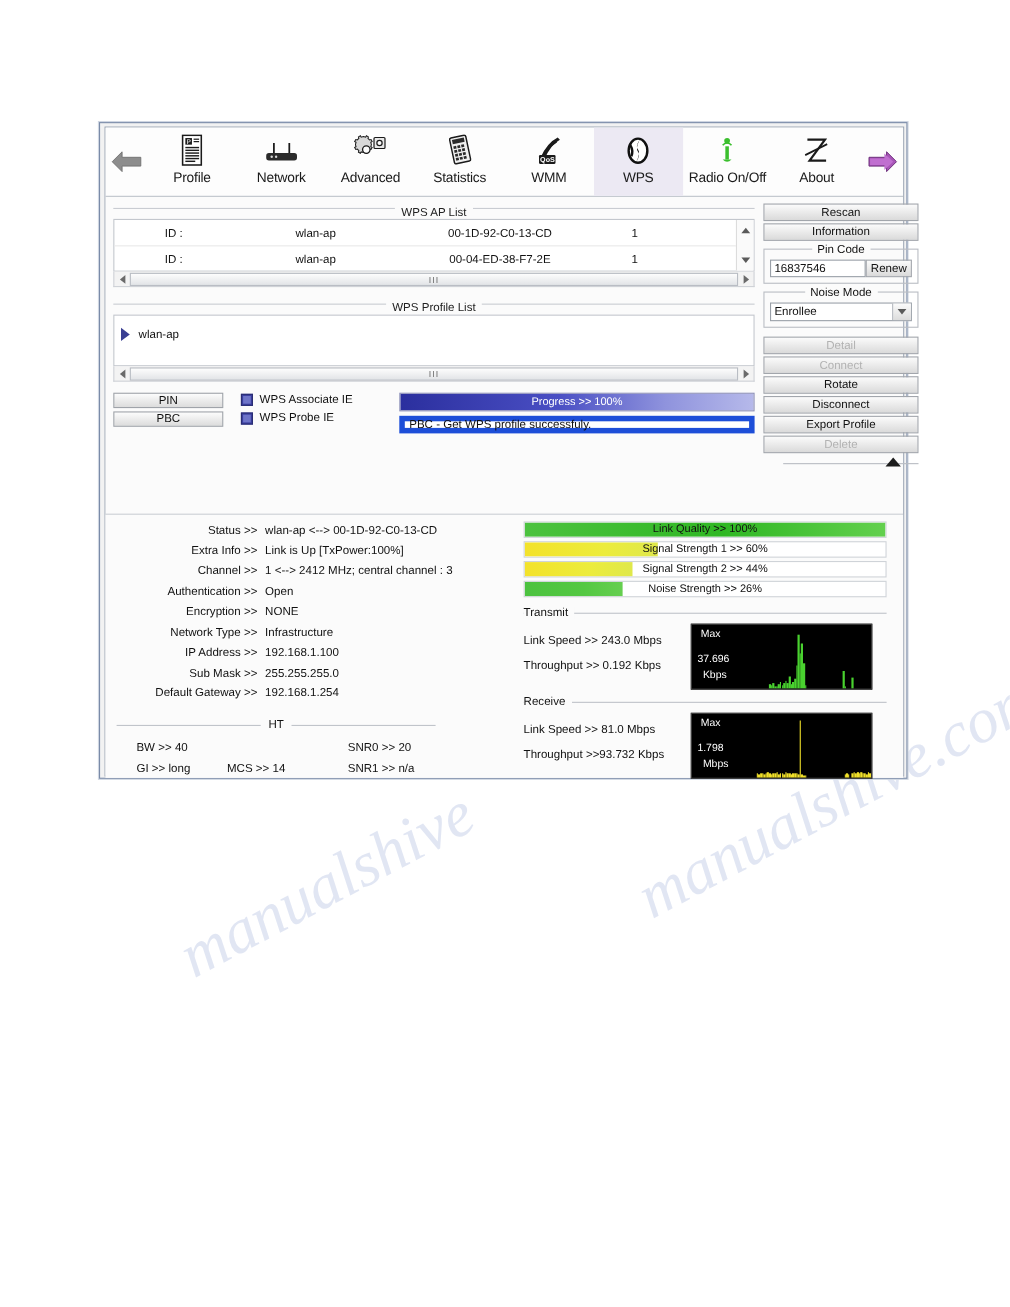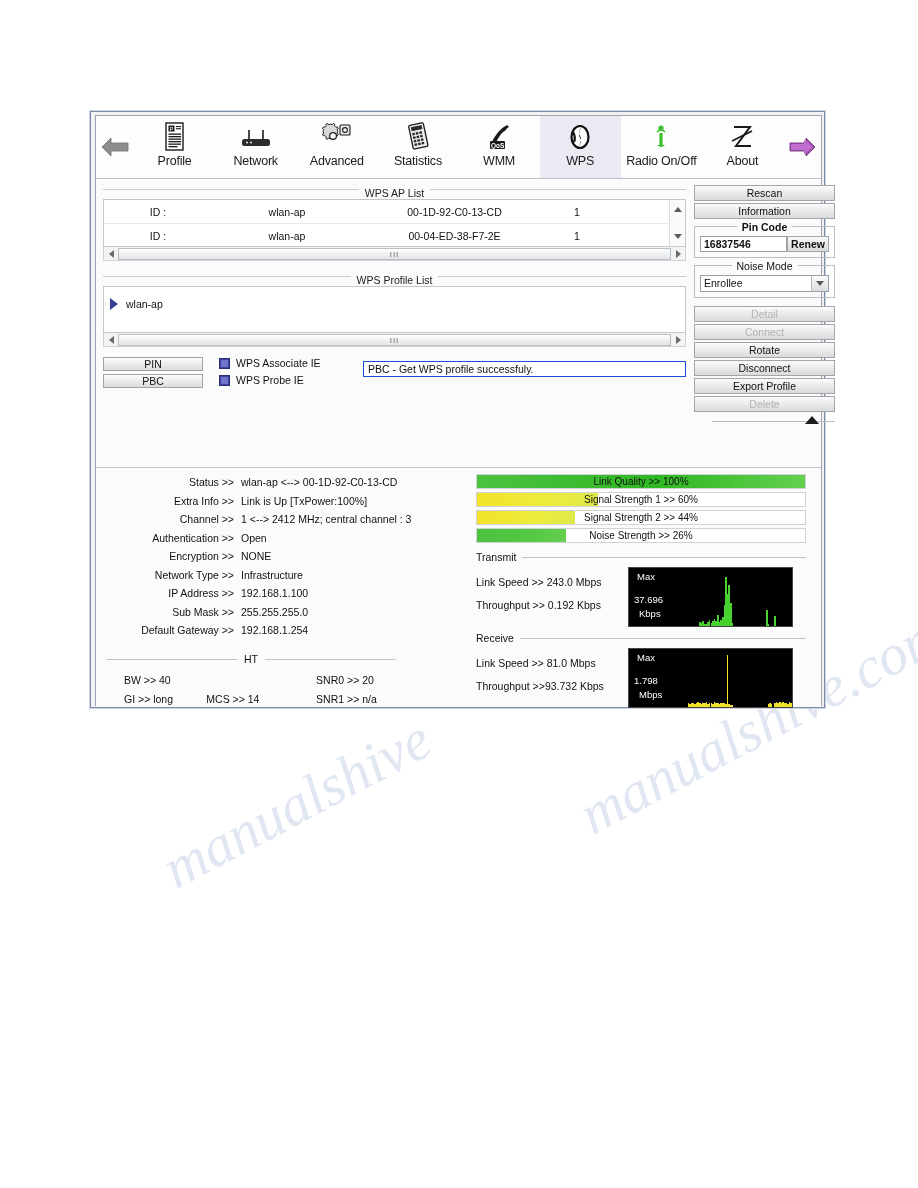--- a/index.html
+++ b/index.html
@@ -267,21 +267,21 @@
     box-sizing: border-box;
     display: flex;
     align-items: center;
     justify-content: center;
   }
   #progressbar span { font-size: 10px; color: #ffffff; }
   #statusline {
     margin-top: 4px;
     height: 16px;
     background: #ffffff;
-    border: 1px solid #1d4ed8;
+    border: 5px solid #1d4ed8;
     box-sizing: border-box;
     display: flex;
     align-items: center;
     padding-left: 4px;
     font-size: 10.5px;
     color: #111;
   }
 
   
   .sbtn {
@@ -730,38 +730,41 @@
                   <span class="chk"></span>
                   <span>WPS Associate IE</span>
                 </div>
                 <div class="chk-row">
                   <span class="chk"></span>
                   <span>WPS Probe IE</span>
                 </div>
               </div>
 
               <div style="flex:1; padding-left:4px;">
+                <div id="progressbar">
+                  <span>Progress &gt;&gt; 100%</span>
+                </div>
                 <div id="statusline">
                   <span>PBC - Get WPS profile successfuly.</span>
                 </div>
               </div>
 
             </div>
           </div>
 
           <div id="upper-right">
 
             <div class="sbtn">
               <span>Rescan</span>
             </div>
             <div class="sbtn">
               <span>Information</span>
             </div>
 
-            <div class="fieldset" style="margin-top:7px;font-weight:bold;">
+            <div class="fieldset" style="margin-top:7px;">
               <div class="fs-cap">Pin Code</div>
               <div class="pin-row">
                 <div class="pin-input">16837546</div>
                 <div class="renew-btn">
                   <span>Renew</span>
                 </div>
               </div>
             </div>
 
             <div class="fieldset" style="margin-top:7px;">

